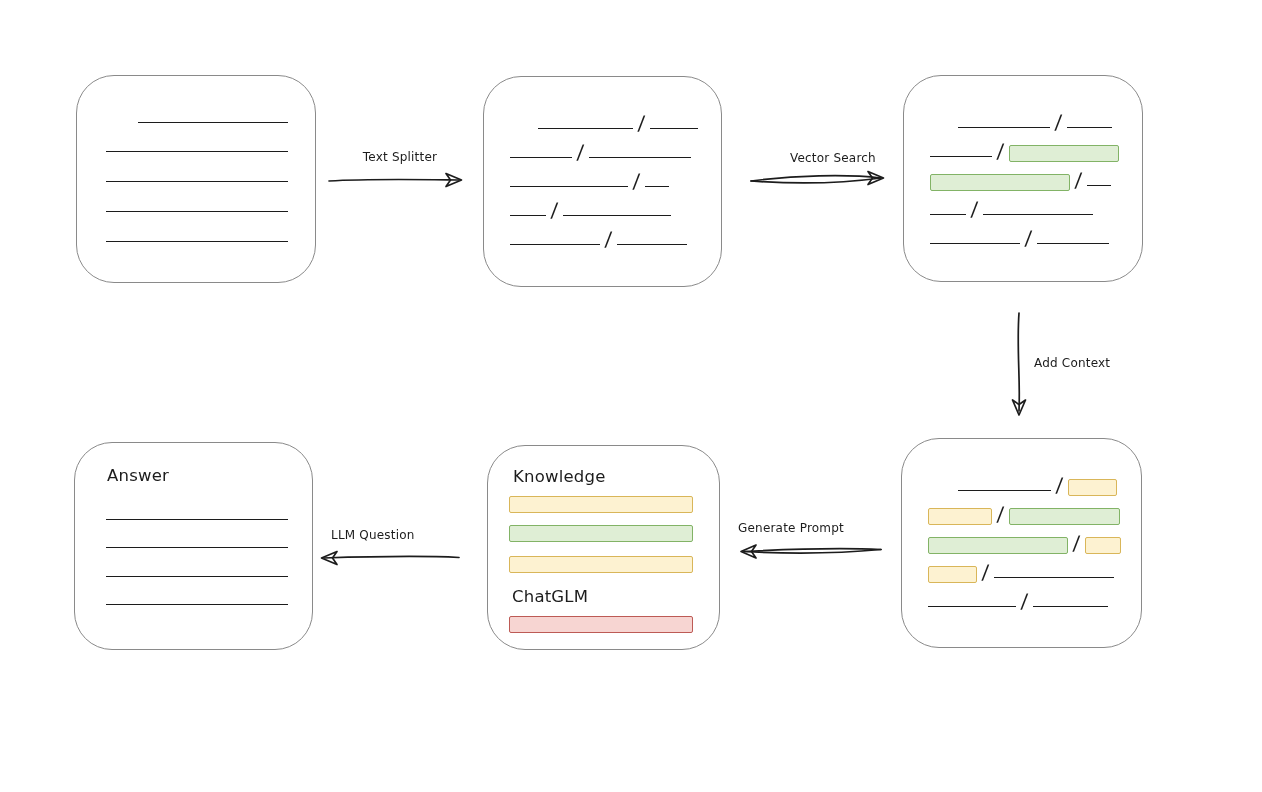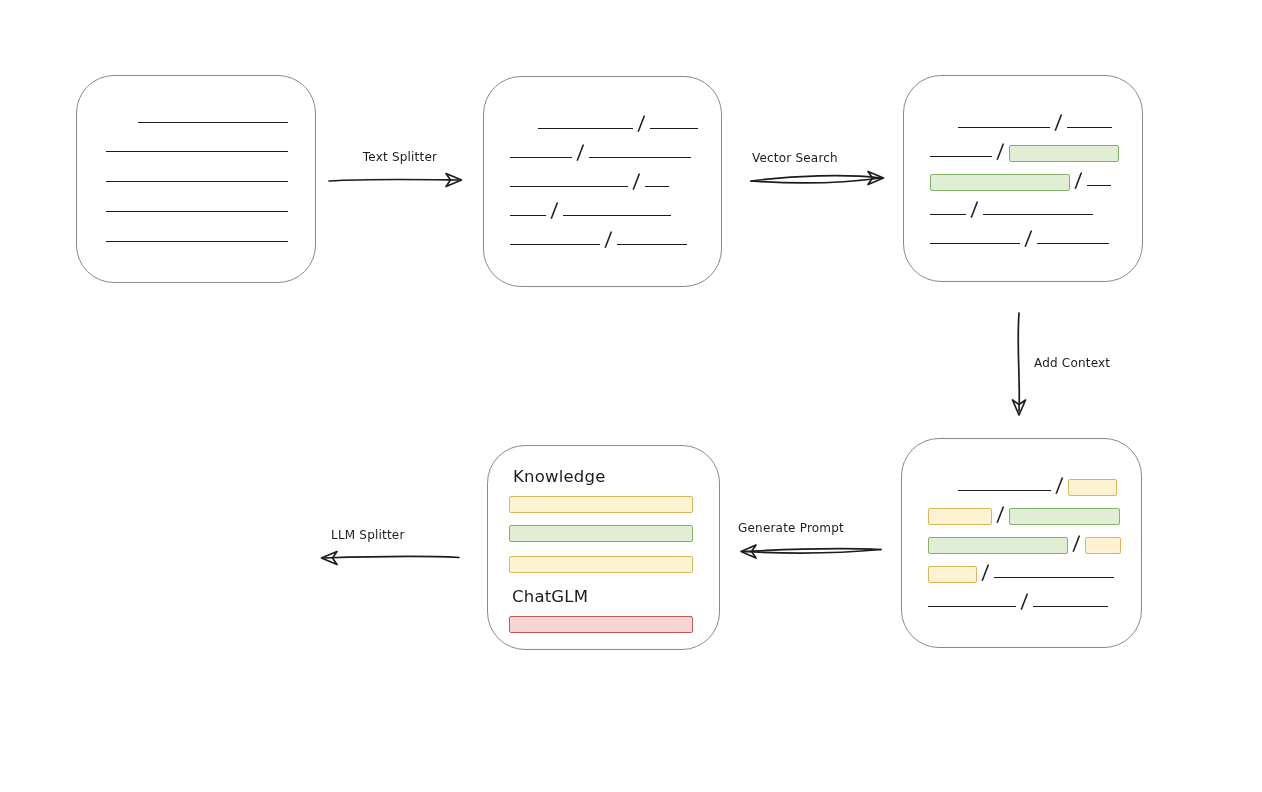--- a/index.html
+++ b/index.html
@@ -186,21 +186,28 @@
   <div class="box" id="box-prompt">
     <div class="inbox-label" style="left:25px;top:20px;">Knowledge</div>
     <div id="knowledge-bars"></div>
     <div class="inbox-label" style="left:24px;top:140px;">ChatGLM</div>
     <div class="bar red" style="left:21px;top:170px;"></div>
   <div class="bar yellow" style="left: 21px; top: 50px;"></div>
       <div class="bar green" style="left: 21px; top: 79px;"></div>
       <div class="bar yellow" style="left: 21px; top: 110px;"></div>
     </div>
 
+  <div class="box" id="box-answer">
+    <div class="inbox-label" style="left:32px;top:22px;">Answer</div>
+  <div class="doc-line" style="top: 76px; left: 31px; width: 182px;"></div>
+      <div class="doc-line" style="top: 104px; left: 31px; width: 182px;"></div>
+      <div class="doc-line" style="top: 133px; left: 31px; width: 182px;"></div>
+      <div class="doc-line" style="top: 161px; left: 31px; width: 182px;"></div>
+    </div>
 
   <div class="arrow-label" style="left:340px;top:147px;width:120px;text-align:center;">Text Splitter</div>
-  <div class="arrow-label" style="left:752px;top:148px;">Vector Search</div>
+  <div class="arrow-label" style="left:790px;top:148px;">Vector Search</div>
   <div class="arrow-label" style="left:1034px;top:353px;text-align:center;">Add Context</div>
   <div class="arrow-label" style="left:738px;top:518px;">Generate Prompt</div>
-  <div class="arrow-label" style="left:331px;top:525px;">LLM Splitter</div>
+  <div class="arrow-label" style="left:331px;top:525px;">LLM Question</div>
 
 
 </div>
 
 </body></html>

